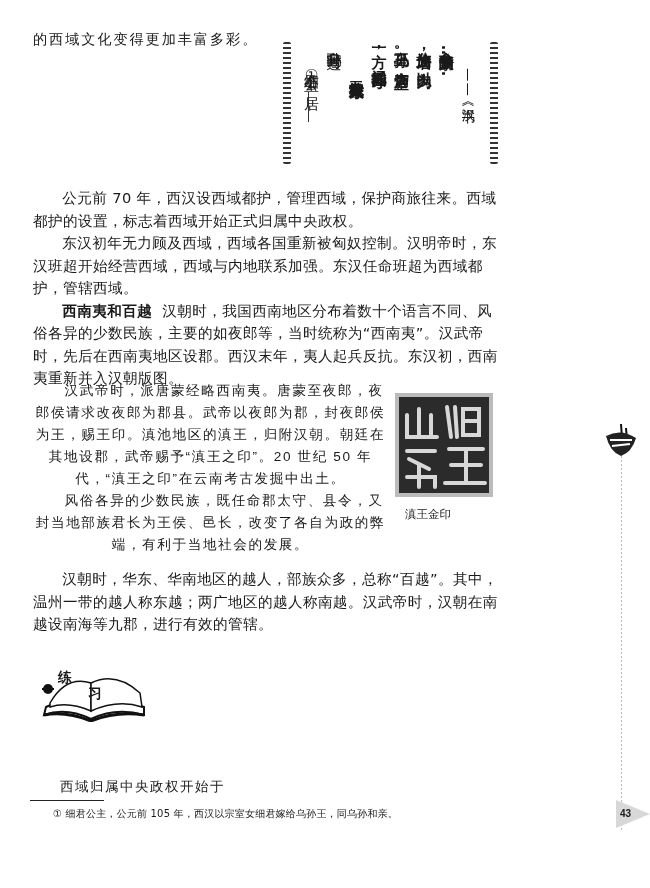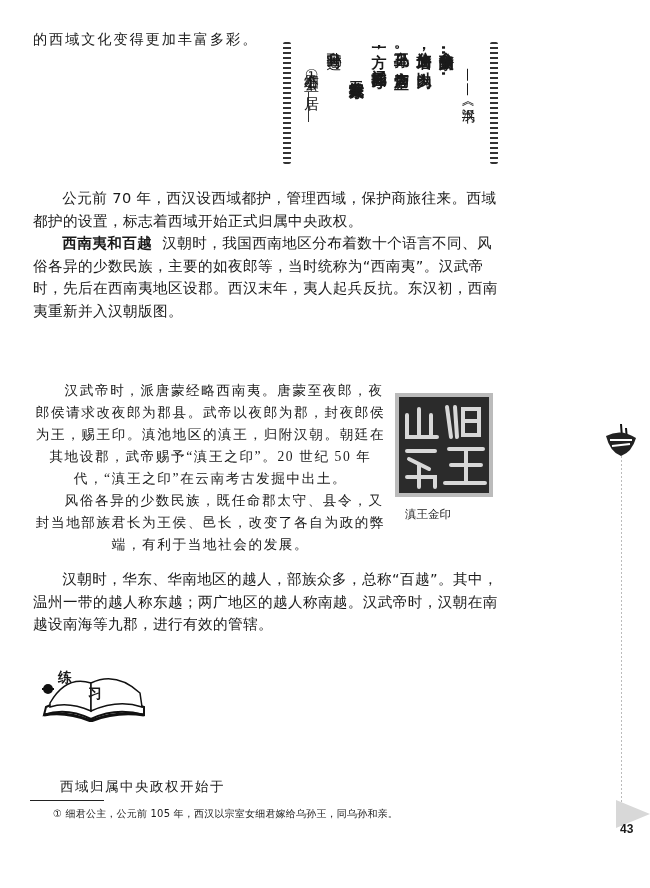--- a/index.html
+++ b/index.html
@@ -1,19 +1,19 @@
 <!DOCTYPE html>
 <html><head>
 <meta charset="utf-8">
 <style>
   html, body { margin:0; padding:0; }
   body { width:650px; height:888px; background:#ffffff; position:relative; overflow:hidden;
          font-family:"DejaVu Serif", serif; color:#1a1a1a; }
   .abs { position:absolute; }
-  .kai { font-family:Liberation Serif, serif; font-size:14.2px; letter-spacing:1.9px; line-height:22px; }
+  .kai { font-family:Liberation Sans, sans-serif; font-size:14.2px; letter-spacing:1.9px; line-height:22px; }
   .song { font-family:"DejaVu Sans", sans-serif; font-size:14.6px; line-height:22.5px; letter-spacing:0.4px; }
   p { margin:0; }
   .indent { text-indent:2em; }
 
   #top-left { left:33px; top:28px; width:240px; }
   .vert-border { width:8px; background:
       repeating-linear-gradient(to bottom, #333 0 2px, transparent 2px 5px); border-radius:2px; }
   #poem { left:308px; top:40px; height:125px; writing-mode:vertical-rl; font-family:"DejaVu Sans", sans-serif;
           font-size:15px; line-height:22.5px; letter-spacing:1px; font-weight:bold; }
   .poem-col { display:block; }
@@ -27,21 +27,21 @@
   #main-3 { left:33px; top:568px; width:468px; }
 
   #practice-logo { left:36px; top:667px; width:112px; height:55px; }
   #exercise { left:60px; top:729px; width:380px; }
   .ex-title { font-family:"DejaVu Sans", sans-serif; font-size:12.5px; font-weight:bold; line-height:22px; }
   .opts { display:flex; gap:52px; }
   #fn-rule { left:30px; top:800px; width:74px; height:1px; background:#222; }
   #footnote { left:53px; top:807px; font-family:"DejaVu Sans", sans-serif; font-size:10px; letter-spacing:0.2px; }
 
   #page-tab { left:616px; top:800px; width:34px; height:28px; }
-  #page-num { left:620px; top:808px; font-family:"Liberation Sans", sans-serif; font-weight:bold; font-size:12px;margin-top:14px; }
+  #page-num { left:620px; top:808px; font-family:"Liberation Sans", sans-serif; font-weight:bold; font-size:10px; }
   #edge-line { left:621px; top:440px; width:1px; height:390px; background:repeating-linear-gradient(to bottom,#bbb 0 2px,transparent 2px 4px); }
   #edge-ornament { left:602px; top:418px; width:38px; height:40px; }
 </style>
 </head>
 <body>
 
 <div id="top-left" class="abs kai">
   <p>的西域文化变得更加丰富多彩。</p>
 </div>
 
@@ -58,20 +58,21 @@
   <span class="poem-col">兮旃为墙，以肉为</span>
   <span class="poem-col">乌孙王。穹庐为室</span>
   <span class="poem-col">一方，远托异国兮</span>
   <span class="poem-col" style="margin-top:28px;">吾家嫁我兮天</span>
   <span class="poem-col" style="font-weight:normal;">乌孙时写道：</span>
   <span class="poem-col" style="font-weight:normal;margin-top:22px;">细君公主①居</span>
 </div>
 
 <div id="main-1" class="abs song">
   <p class="indent">公元前 70 年，西汉设西域都护，管理西域，保护商旅往来。西域都护的设置，标志着西域开始正式归属中央政权。</p>
+  <p class="indent">东汉初年无力顾及西域，西域各国重新被匈奴控制。汉明帝时，东汉班超开始经营西域，西域与内地联系加强。东汉任命班超为西域都护，管辖西域。</p>
   <p class="indent"><b>西南夷和百越</b>&nbsp;&nbsp;<span>汉朝时，我国西南地区分布着数十个语言不同、风俗各异的少数民族，主要的如夜郎等，当时统称为“西南夷”。汉武帝时，先后在西南夷地区设郡。西汉末年，夷人起兵反抗。东汉初，西南夷重新并入汉朝版图。</span></p>
 </div>
 
 <div id="main-2" class="abs kai" style="font-size:13.6px;letter-spacing:1.6px;">
   <p class="indent">汉武帝时，派唐蒙经略西南夷。唐蒙至夜郎，夜郎侯请求改夜郎为郡县。武帝以夜郎为郡，封夜郎侯为王，赐王印。滇池地区的滇王，归附汉朝。朝廷在其地设郡，武帝赐予“滇王之印”。20 世纪 50 年代，“滇王之印”在云南考古发掘中出土。</p>
   <p class="indent">风俗各异的少数民族，既任命郡太守、县令，又封当地部族君长为王侯、邑长，改变了各自为政的弊端，有利于当地社会的发展。</p>
 </div>
 
 <div id="seal" class="abs">
   <svg width="90" height="96" viewBox="0 0 90 96">

